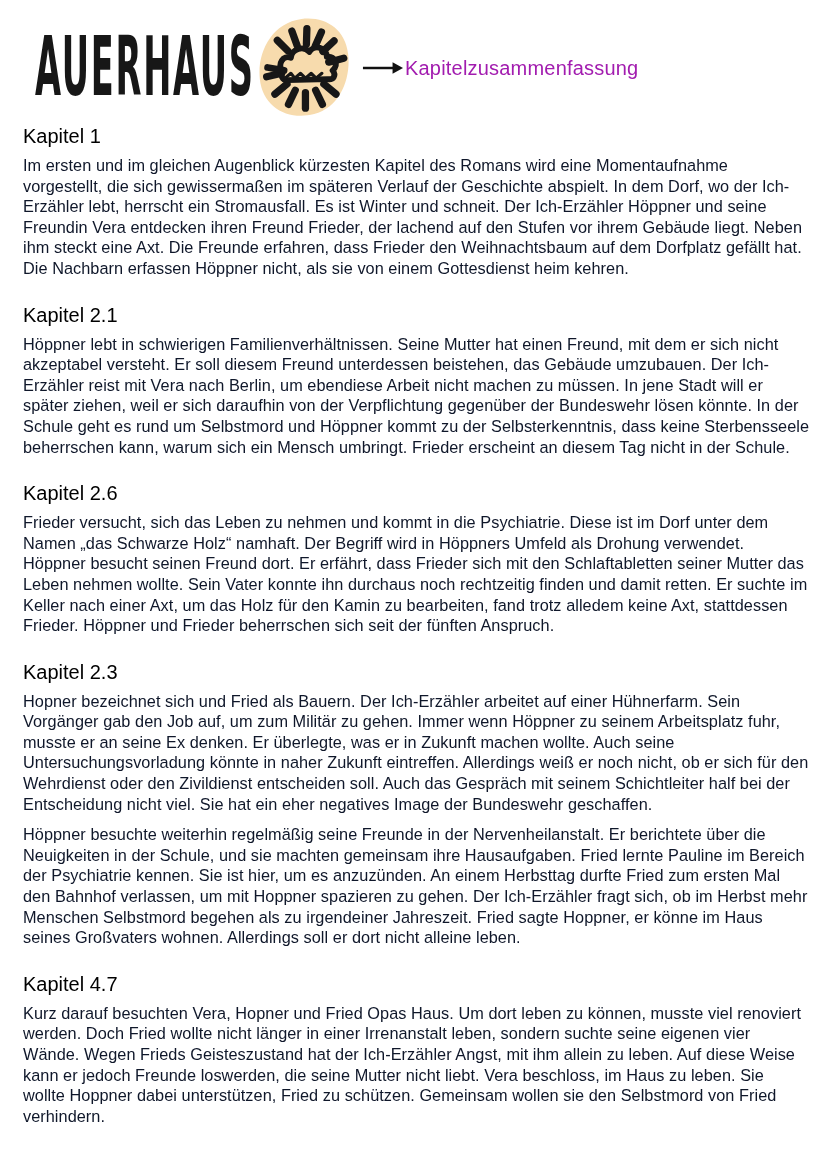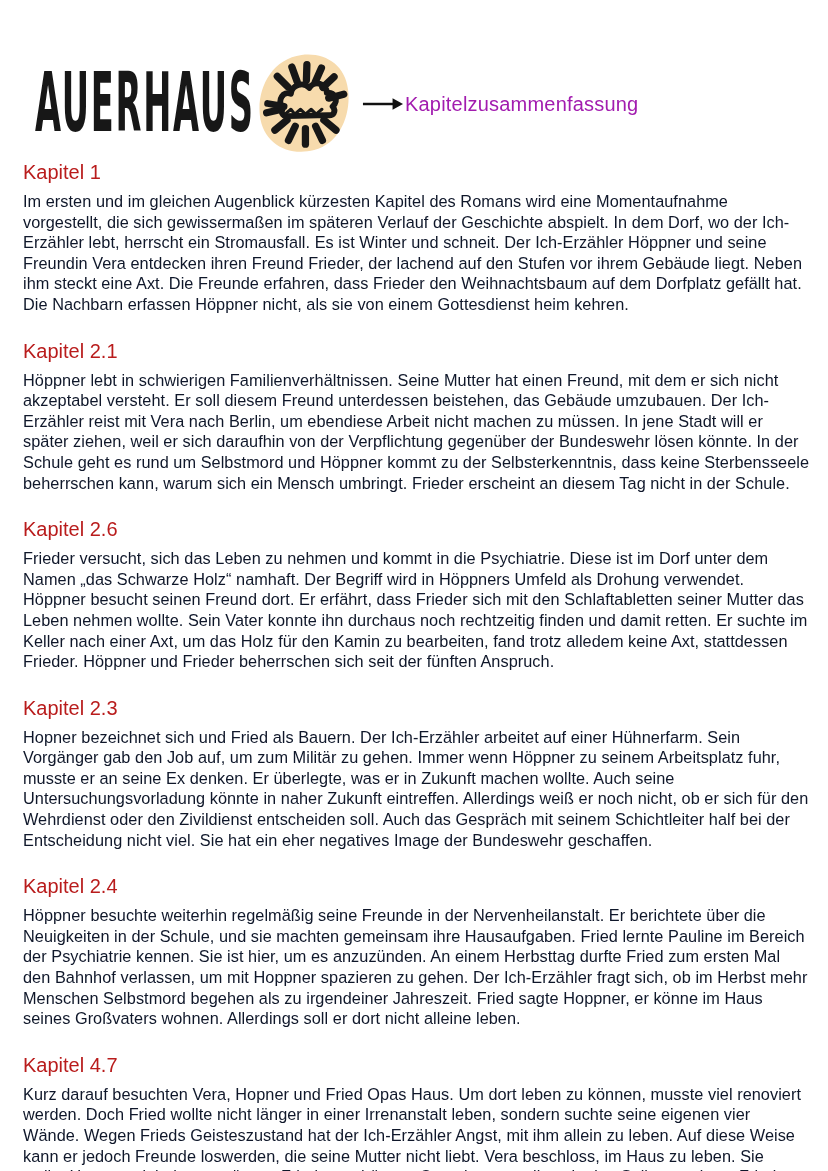--- a/index.html
+++ b/index.html
@@ -7,21 +7,21 @@
   body {
     width: 828px;
     height: 1171px;
     overflow: hidden;
     font-family: "Liberation Sans", sans-serif;
     color: #202124;
   }
   .page {
     width: 828px;
     height: 1048px;
-    padding: 52px 18px 0 23px;
+    padding: 16px 18px 0 23px;
     background: #ffffff;
   }
   
   .header {
     display: flex;
     align-items: center;
     height: 102px;
     margin-bottom: 6px;
   }
   .brand-box {
@@ -48,21 +48,21 @@
   .arrow-icon { flex: none; margin-left: 10px; line-height: 0; margin-top: 2px; }
   .subtitle {
     font-size: 20px;
     letter-spacing: 0.2px;
     color: #a21caf;
     margin-left: 1px;
     margin-top: 2px;
   }
   
   .chapter-title {
-    color: #b91c1c;
+    color: #000000;
     font-size: 20px;
     line-height: 24px;
     font-weight: 500;
     margin: 0 0 7px 0;
   }
   .chapter-body {
     font-size: 16.3px;
     line-height: 20.6px;
     letter-spacing: 0.05px;
     color: #0f172a;
@@ -133,21 +133,20 @@
       <h2 class="chapter-title">Kapitel 2.6</h2>
       <p class="chapter-body">Frieder versucht, sich das Leben zu nehmen und kommt in die Psychiatrie. Diese ist im Dorf unter dem Namen „das Schwarze Holz“ namhaft. Der Begriff wird in Höppners Umfeld als Drohung verwendet. Höppner besucht seinen Freund dort. Er erfährt, dass Frieder sich mit den Schlaftabletten seiner Mutter das Leben nehmen wollte. Sein Vater konnte ihn durchaus noch rechtzeitig finden und damit retten. Er suchte im Keller nach einer Axt, um das Holz für den Kamin zu bearbeiten, fand trotz alledem keine Axt, stattdessen Frieder. Höppner und Frieder beherrschen sich seit der fünften Anspruch.</p>
     </section>
 
     <section class="chapter">
       <h2 class="chapter-title">Kapitel 2.3</h2>
       <p class="chapter-body">Hopner bezeichnet sich und Fried als Bauern. Der Ich-Erzähler arbeitet auf einer Hühnerfarm. Sein Vorgänger gab den Job auf, um zum Militär zu gehen. Immer wenn Höppner zu seinem Arbeitsplatz fuhr, musste er an seine Ex denken. Er überlegte, was er in Zukunft machen wollte. Auch seine Untersuchungsvorladung könnte in naher Zukunft eintreffen. Allerdings weiß er noch nicht, ob er sich für den Wehrdienst oder den Zivildienst entscheiden soll. Auch das Gespräch mit seinem Schichtleiter half bei der Entscheidung nicht viel. Sie hat ein eher negatives Image der Bundeswehr geschaffen.</p>
     </section>
 
     <section class="chapter">
-      <h2 class="chapter-title">Kapitel 2.4</h2>
       <p class="chapter-body">Höppner besuchte weiterhin regelmäßig seine Freunde in der Nervenheilanstalt. Er berichtete über die Neuigkeiten in der Schule, und sie machten gemeinsam ihre Hausaufgaben. Fried lernte Pauline im Bereich der Psychiatrie kennen. Sie ist hier, um es anzuzünden. An einem Herbsttag durfte Fried zum ersten Mal den Bahnhof verlassen, um mit Hoppner spazieren zu gehen. Der Ich-Erzähler fragt sich, ob im Herbst mehr Menschen Selbstmord begehen als zu irgendeiner Jahreszeit. Fried sagte Hoppner, er könne im Haus seines Großvaters wohnen. Allerdings soll er dort nicht alleine leben.</p>
     </section>
 
     <section class="chapter">
       <h2 class="chapter-title">Kapitel 4.7</h2>
       <p class="chapter-body">Kurz darauf besuchten Vera, Hopner und Fried Opas Haus. Um dort leben zu können, musste viel renoviert werden. Doch Fried wollte nicht länger in einer Irrenanstalt leben, sondern suchte seine eigenen vier Wände. Wegen Frieds Geisteszustand hat der Ich-Erzähler Angst, mit ihm allein zu leben. Auf diese Weise kann er jedoch Freunde loswerden, die seine Mutter nicht liebt. Vera beschloss, im Haus zu leben. Sie wollte Hoppner dabei unterstützen, Fried zu schützen. Gemeinsam wollen sie den Selbstmord von Fried verhindern.</p>
     </section>
 
   </main>
 </div>

